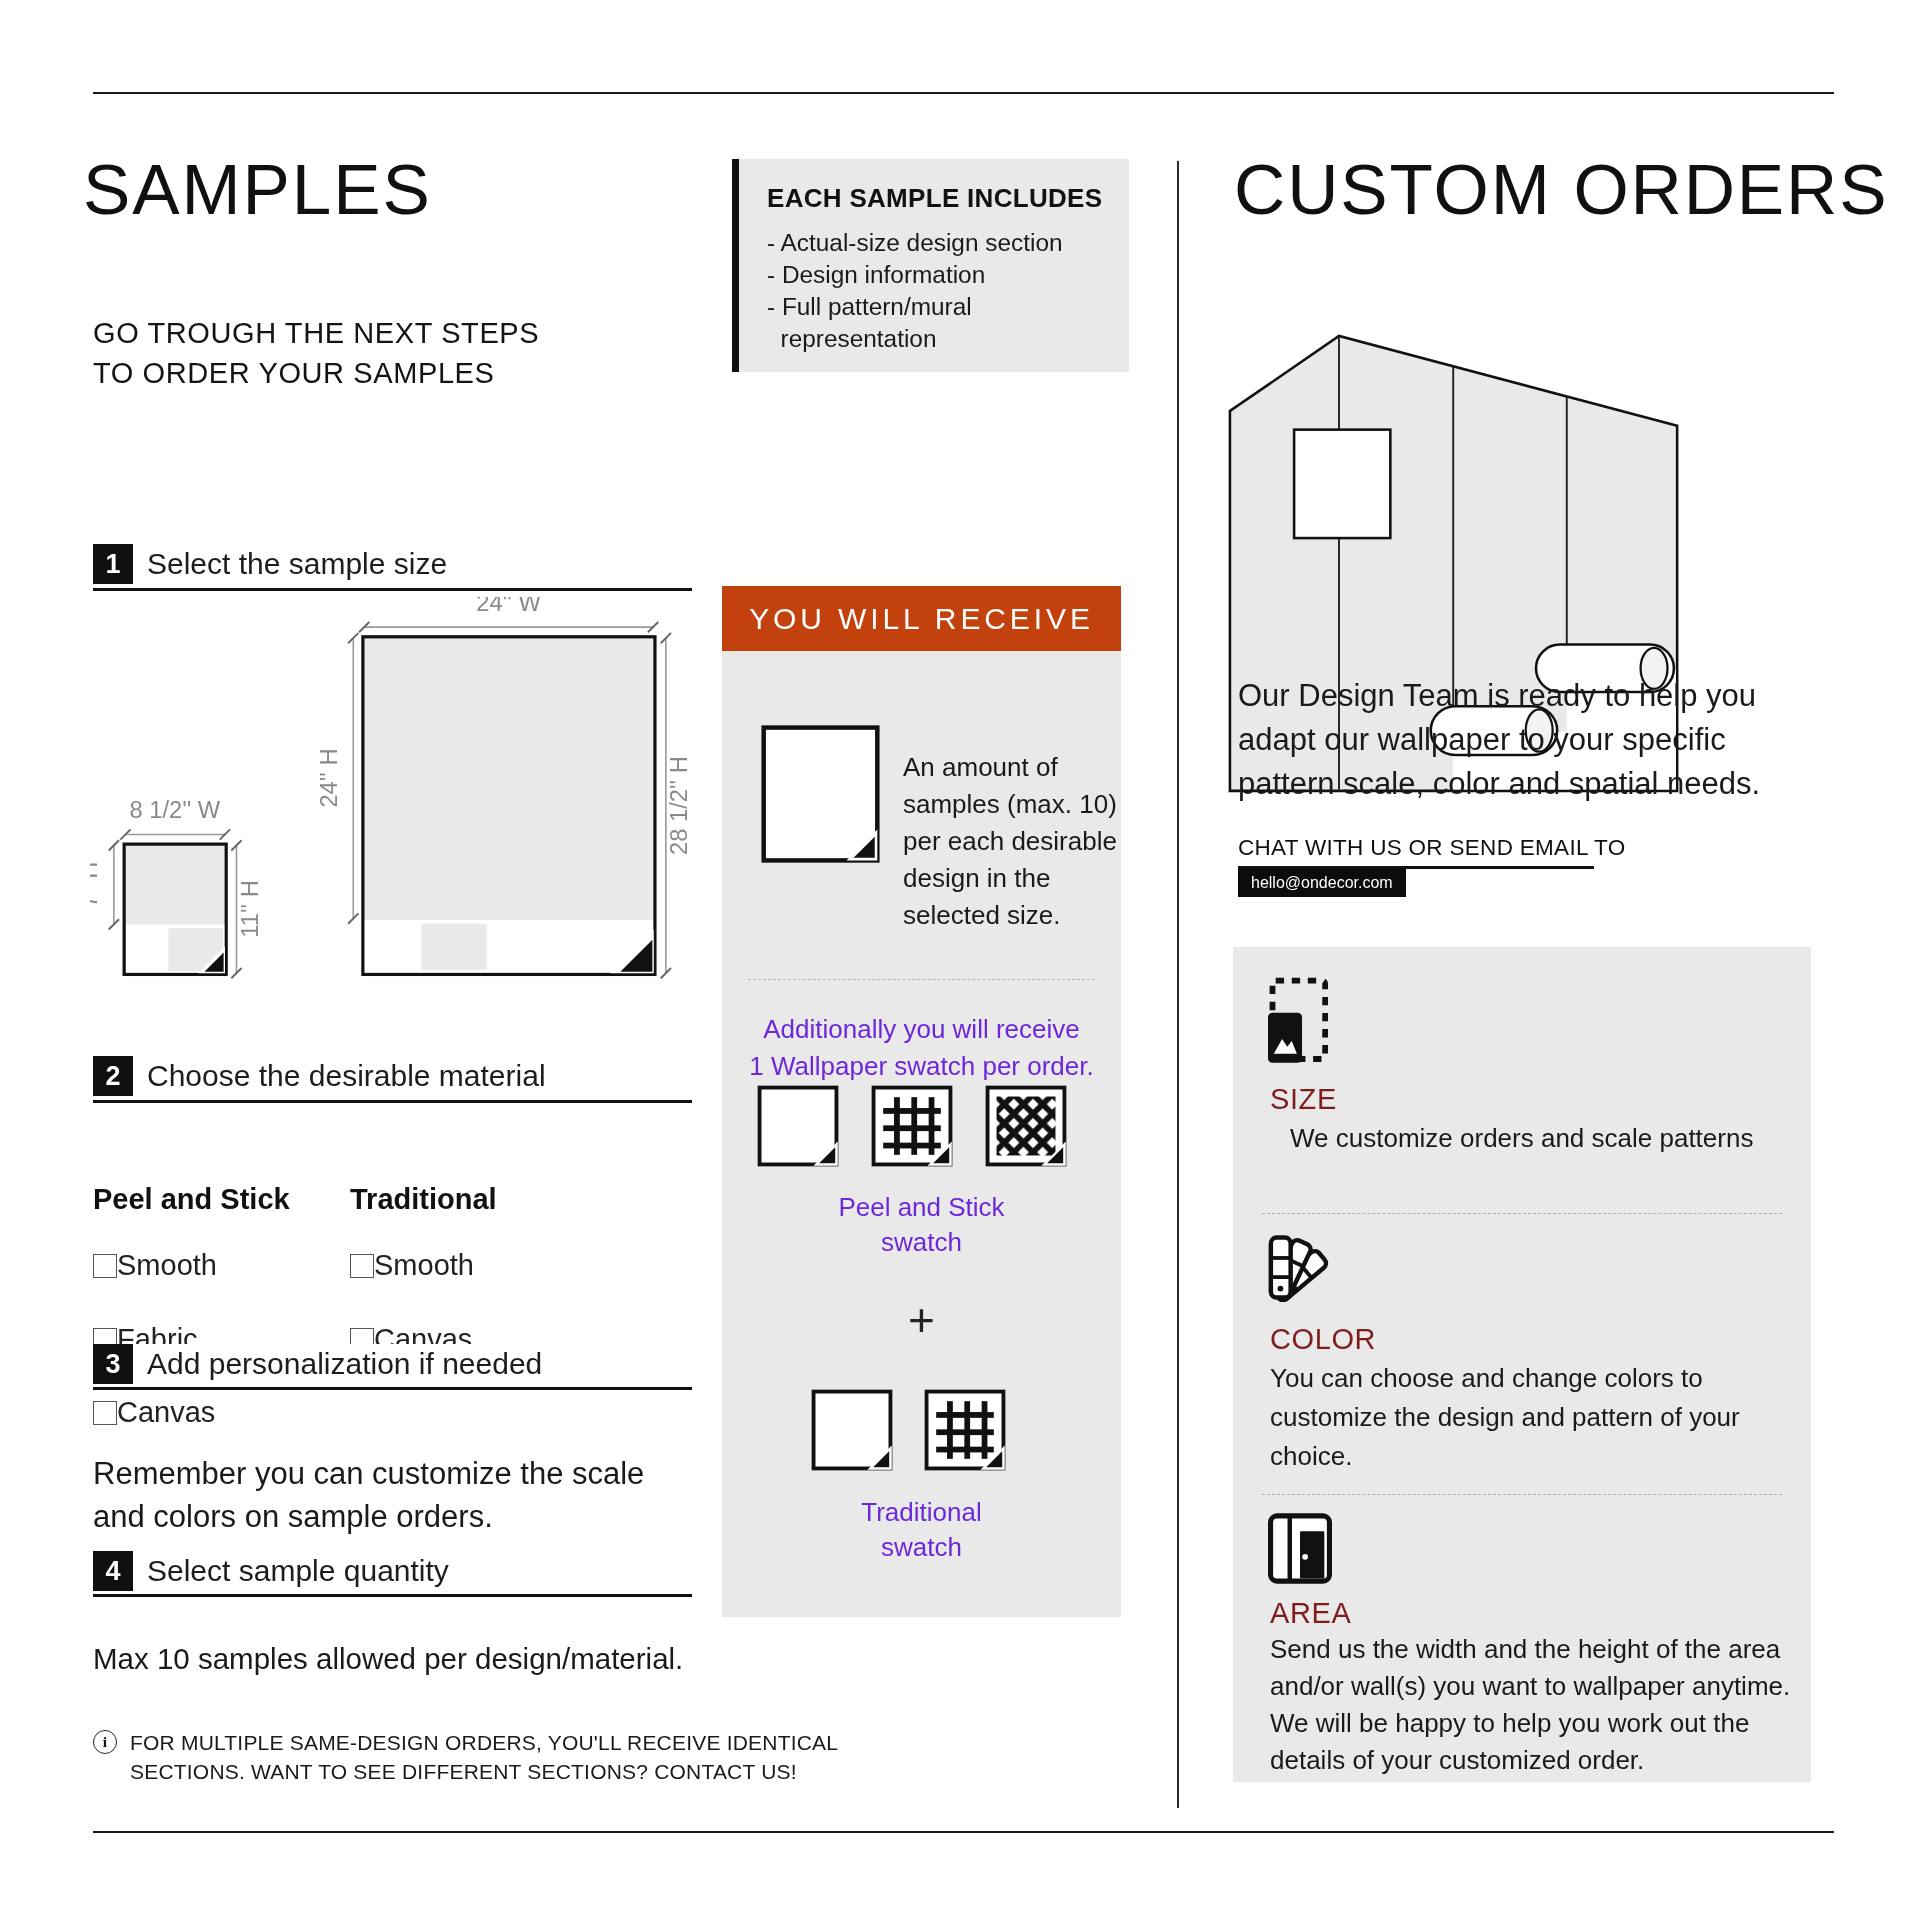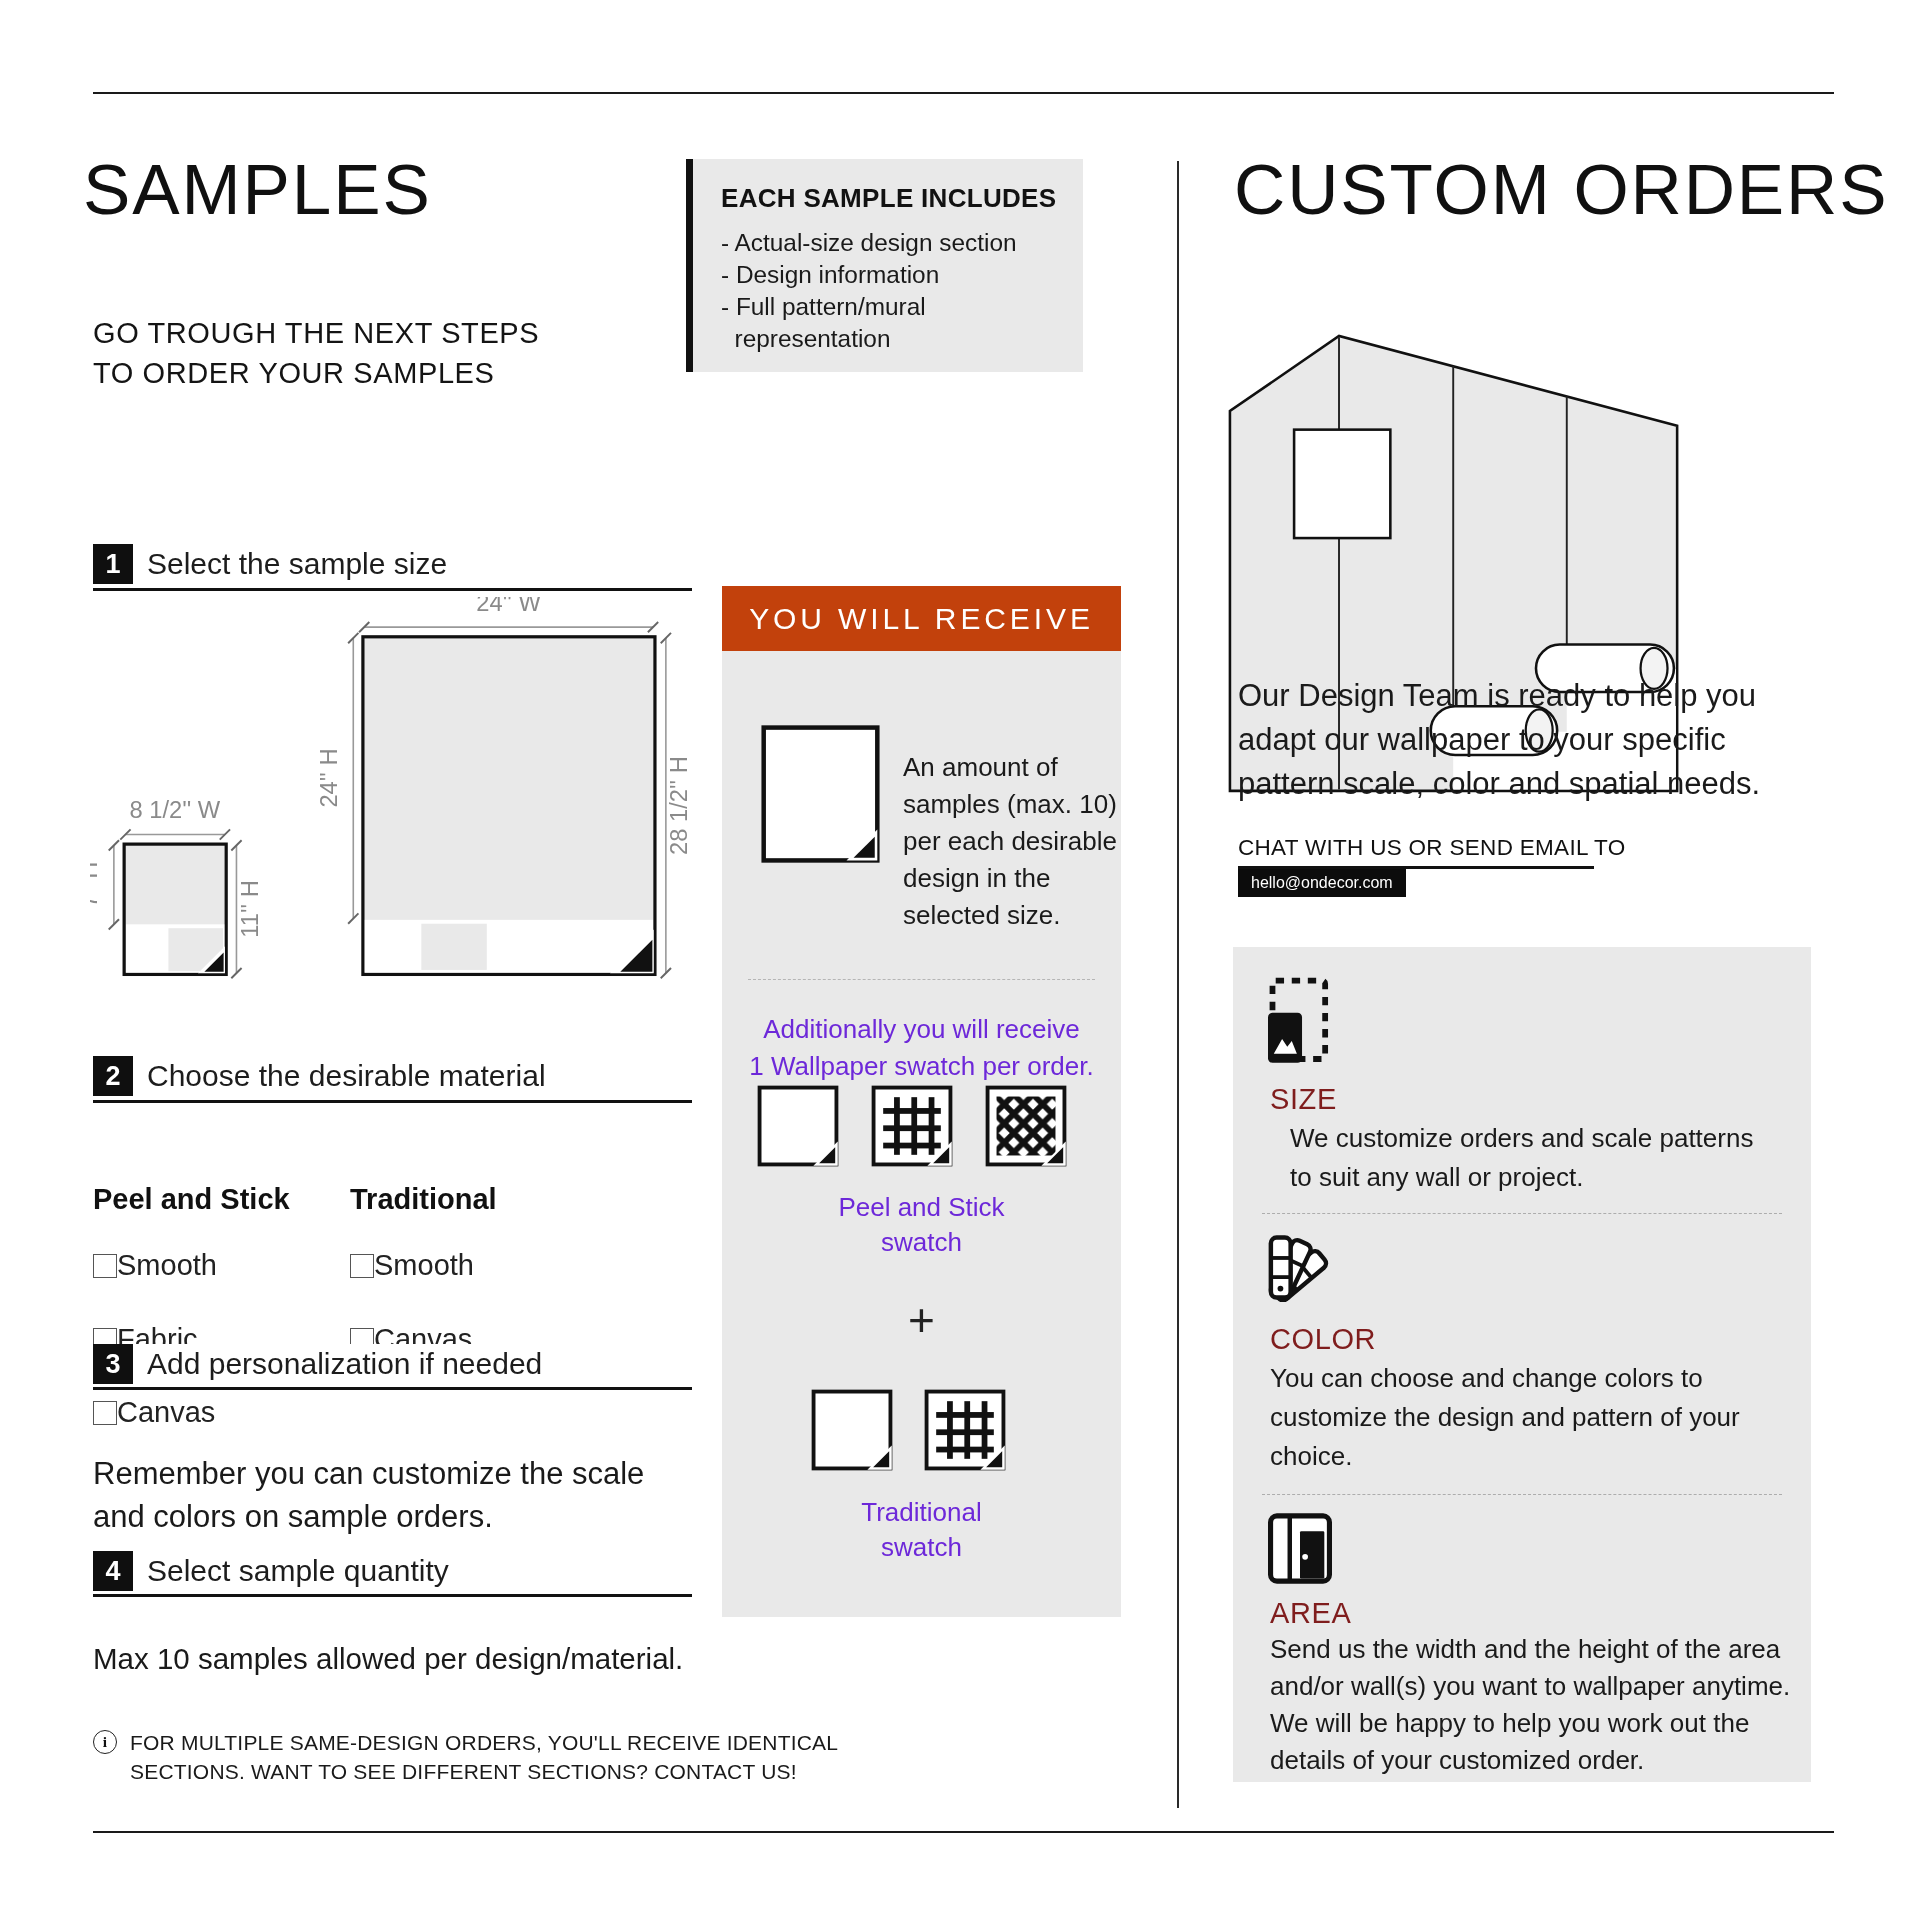--- a/index.html
+++ b/index.html
@@ -49,21 +49,21 @@
 
   <div class="abs vdiv" style="left:1177px;top:161px;width:1.9px;height:1647px;"></div>
 
   <div class="abs big-title" style="left:83px;top:149px;">SAMPLES</div>
 
   <div class="abs intro" style="left:93px;top:313px;">
     <div>GO TROUGH THE NEXT STEPS</div>
     <div>TO ORDER YOUR SAMPLES</div>
   </div>
 
-  <div class="abs includes-box" style="left:686px;top:159px;width:397px;height:213px;">
+  <div class="abs includes-box" style="left:732px;top:159px;width:397px;height:213px;">
     <div class="includes-title">EACH SAMPLE INCLUDES</div>
     <div class="includes-item">- Actual-size design section</div>
     <div class="includes-item">- Design information</div>
     <div class="includes-item">- Full pattern/mural</div>
     <div class="includes-item">  representation</div>
   </div>
 
   <div class="abs step-h" style="left:93px;top:544px;">
     <div class="step-num">1</div>
     <div class="step-label">Select the sample size</div>
@@ -279,21 +279,20 @@
   <div class="abs gray-panel" style="left:1233px;top:947px;width:578px;height:835px;">
 
     <svg class="abs" style="left:35px;top:29px;" width="61" height="87" viewBox="0 0 95 135">
       <rect x="7" y="7" width="82" height="122" rx="5" fill="none" stroke="#111" stroke-width="9" stroke-dasharray="13 12"></rect>
       <rect x="0" y="57" width="53" height="78" rx="7" fill="#111"></rect>
       <path d="M9,121 L22,98 L30,110 L37,101 L45,121 Z" fill="#fff"></path>
     </svg>
     <div class="abs feat-name" style="left:37px;top:136px;">SIZE</div>
     <div class="abs" style="left:37px;top:172px;margin-left:20px;">
       <div class="feat-line">We customize orders and scale patterns</div>
-      <div class="feat-line">to suit any wall or project.</div>
     </div>
     <div class="abs dash-div" style="left:29px;top:266px;width:520px;border-top:1.3px dashed #adadad;"></div>
 
     <svg class="abs" style="left:35px;top:288px;" width="74" height="67" viewBox="0 0 115 105">
       <g transform="rotate(50 20 88)">
         <rect x="4" y="4" width="31" height="94" rx="9" fill="#fff" stroke="#111" stroke-width="7"></rect>
         <line x1="4" y1="38" x2="35" y2="38" stroke="#111" stroke-width="6"></line>
         <line x1="4" y1="68" x2="35" y2="68" stroke="#111" stroke-width="6"></line>
       </g>
       <g transform="rotate(25 20 88)">

